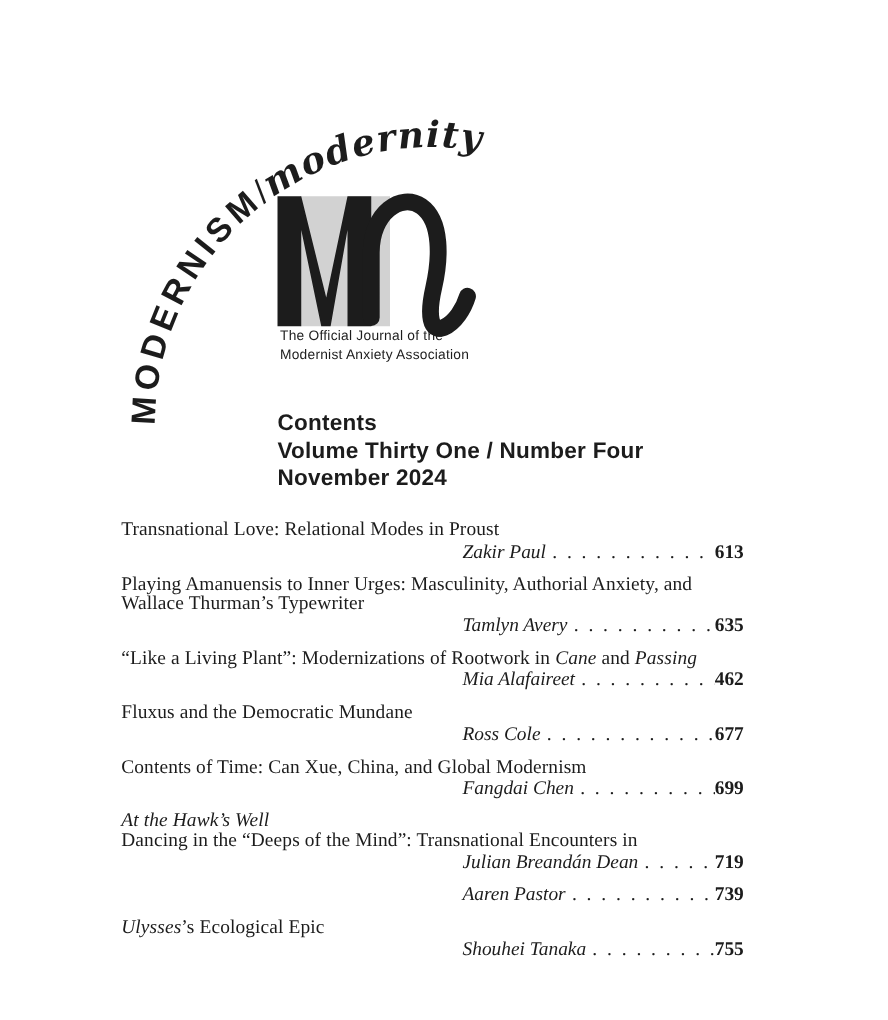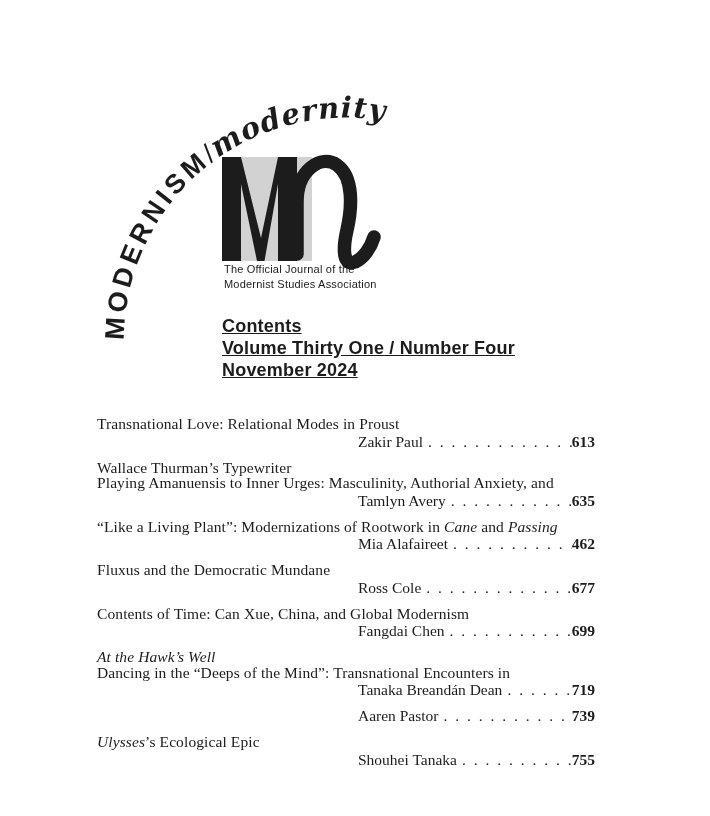--- a/index.html
+++ b/index.html
@@ -36,39 +36,39 @@
   
   .subtitle {
     position: absolute; left: 224px; top: 262px;
     font-family: "Liberation Sans", sans-serif;
     font-size: 11px; line-height: 15px; letter-spacing: 0.2px;
     color: var(--ink);
   }
 
   
   .heading {
-    position: absolute; left: 222px; top: 315px;
+    position: absolute; left: 222px; top: 327px;
     font-family: "Liberation Sans", sans-serif;
     font-weight: bold; font-size: 18px; line-height: 22px;
-    letter-spacing: 0.2px; color: var(--ink); text-decoration: underline;
+    letter-spacing: 0.2px; color: var(--ink);
   }
 
   
   .toc {
     position: absolute; left: 97px; top: 416px; width: 498px;
     font-size: 15.5px; color: var(--ink);
   }
   .entry { margin-bottom: 10px; }
   .title-line { line-height: 15.5px; letter-spacing: 0.1px; }
   .title-line .it { font-style: italic; text-align: center; }
   .author-line {
     display: flex; align-items: baseline;
     padding-left: 261px; margin-top: 2px; line-height: 16px;
   }
-  .author { white-space: nowrap; }
+  .author { font-style: italic; white-space: nowrap; margin-left: 12px; }
   .dots {
     flex: 1 1 auto; min-width: 0; overflow: hidden; white-space: nowrap;
     letter-spacing: 2px; padding: 0 3px 0 5px;
   }
   .pagenum { white-space: nowrap; font-weight: bold; }
 </style>
 </head>
 <body>
 
 <svg class="arc-svg" width="440" height="330" viewBox="0 0 440 330" aria-hidden="true">
@@ -83,41 +83,41 @@
 </svg>
 
 <svg class="mark-svg" width="172" height="128" viewBox="0 0 172 128" aria-hidden="true">
   <rect x="25" y="7" width="72" height="104" style="fill: var(--logo-gray);"></rect>
   <path d="M7 7 H26 L46 88 L63 7 H82 V111 H63 V34 L49.5 111 H42 L26 34 V111 H7 Z" style="fill: var(--ink);"></path>
   <path d="M 82 104 L 82 52 C 82 20 106 4 122 15 C 139 27 137 58 132 80 C 127 102 129 116 140 112 C 149 108 156 97 159 87" fill="none" style="stroke: var(--ink);" stroke-width="13.5" stroke-linecap="round"></path>
 </svg>
 
 <div class="subtitle">
   <div>The Official Journal of the</div>
-  <div>Modernist Studies Association</div>
+  <div>Modernist Anxiety Association</div>
 </div>
 
 <div class="heading">
   <div>Contents</div>
   <div>Volume Thirty One / Number Four</div>
   <div>November 2024</div>
 </div>
 
 <div class="toc">
     <div class="entry">
       <div class="title-line"><span>Transnational Love: Relational Modes in Proust</span></div>
       <div class="author-line">
         <span class="author">Zakir Paul</span>
         <span class="dots">. . . . . . . . . . . . . . . . . . . . . . . . . . . . . . . . . . . . . . . . . . . . . . . . . . . . . . . . . . . . </span>
         <span class="pagenum">613</span>
       </div>
     </div>
     <div class="entry">
+      <div class="title-line"><span>Playing Amanuensis to Inner Urges: Masculinity, Authorial Anxiety, and</span></div>
       <div class="title-line"><span>Wallace Thurman’s Typewriter</span></div>
-      <div class="title-line"><span>Playing Amanuensis to Inner Urges: Masculinity, Authorial Anxiety, and</span></div>
       <div class="author-line">
         <span class="author">Tamlyn Avery</span>
         <span class="dots">. . . . . . . . . . . . . . . . . . . . . . . . . . . . . . . . . . . . . . . . . . . . . . . . . . . . . . . . . . . . </span>
         <span class="pagenum">635</span>
       </div>
     </div>
     <div class="entry">
       <div class="title-line"><span>“Like a Living Plant”: Modernizations of Rootwork in </span><span class="it">Cane</span><span> and </span><span class="it">Passing</span></div>
       <div class="author-line">
         <span class="author">Mia Alafaireet</span>
@@ -138,21 +138,21 @@
       <div class="author-line">
         <span class="author">Fangdai Chen</span>
         <span class="dots">. . . . . . . . . . . . . . . . . . . . . . . . . . . . . . . . . . . . . . . . . . . . . . . . . . . . . . . . . . . . </span>
         <span class="pagenum">699</span>
       </div>
     </div>
     <div class="entry">
       <div class="title-line"><span class="it">At the Hawk’s Well</span></div>
       <div class="title-line"><span>Dancing in the “Deeps of the Mind”: Transnational Encounters in</span></div>
       <div class="author-line">
-        <span class="author">Tanaka Breandán Dean</span>
+        <span class="author">Julian Breandán Dean</span>
         <span class="dots">. . . . . . . . . . . . . . . . . . . . . . . . . . . . . . . . . . . . . . . . . . . . . . . . . . . . . . . . . . . . </span>
         <span class="pagenum">719</span>
       </div>
     </div>
     <div class="entry">
       <div class="author-line">
         <span class="author">Aaren Pastor</span>
         <span class="dots">. . . . . . . . . . . . . . . . . . . . . . . . . . . . . . . . . . . . . . . . . . . . . . . . . . . . . . . . . . . . </span>
         <span class="pagenum">739</span>
       </div>

